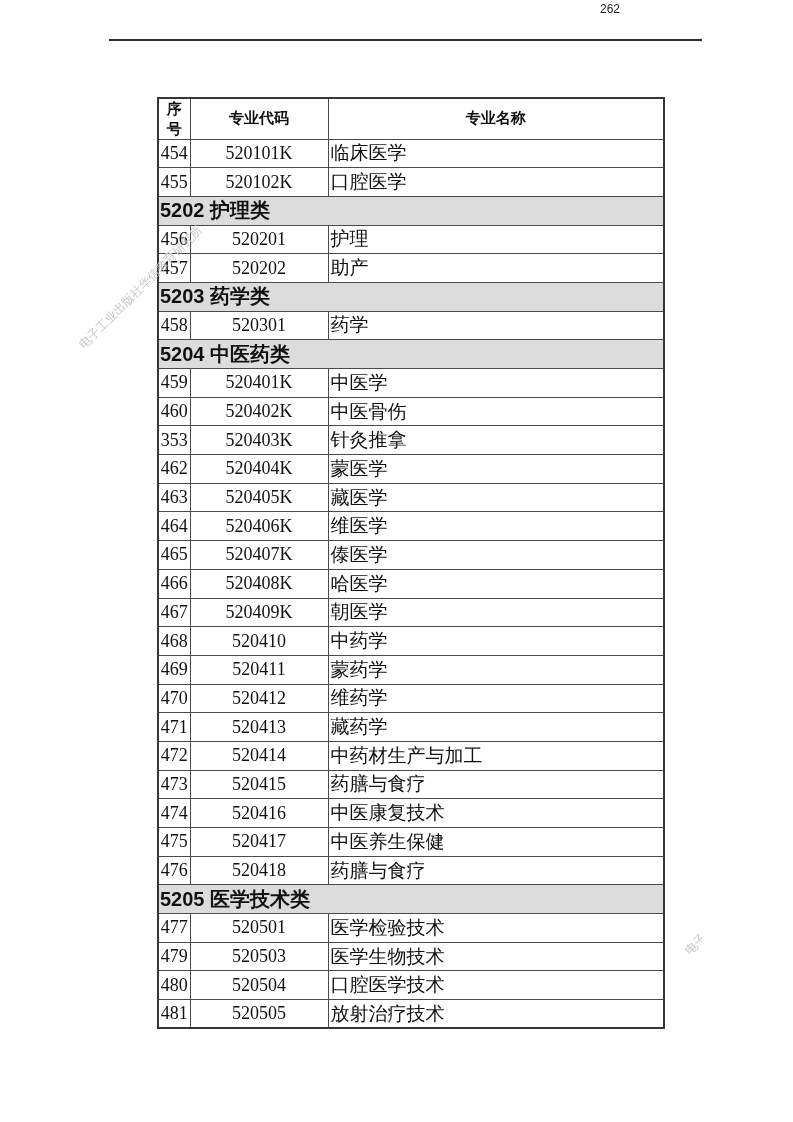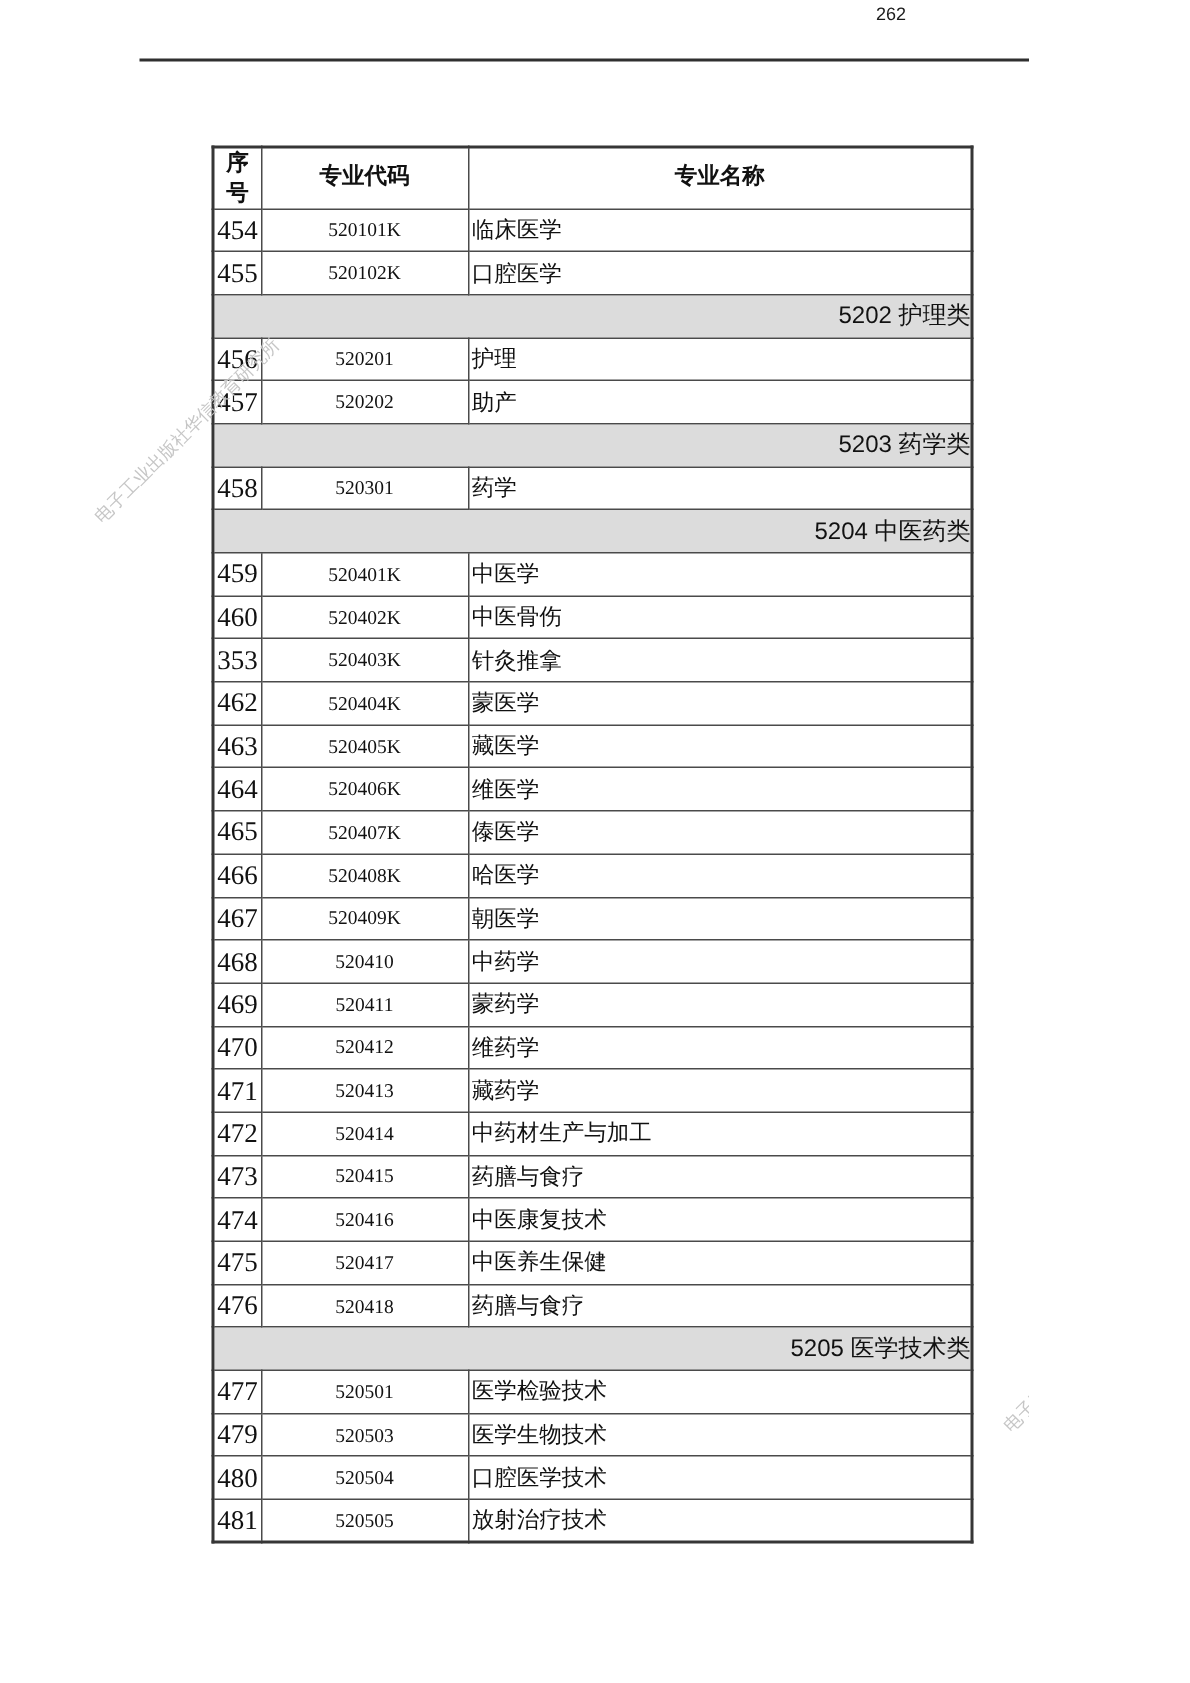--- a/index.html
+++ b/index.html
@@ -8,20 +8,21 @@
     background: #ffffff;
   }
   .page {
     position: relative;
     width: 686px;
     height: 1122px;
     background: #ffffff;
     overflow: hidden;
     font-family: "Liberation Sans", sans-serif;
     color: var(--text, #111111);
+    margin-left: 16px;
   }
   .page-number {
     position: absolute;
     top: 2px;
     right: 82px;
     font-size: 12px;
     font-family: "Liberation Sans", sans-serif;
     color: #1c1c1c;
   }
   .header-rule {
@@ -67,33 +68,33 @@
     word-break: break-all;
     line-height: 1.3;
   }
   td.seq {
     font-family: "Liberation Serif", serif;
     font-size: 18px;
     text-align: center;
   }
   td.code {
     font-family: "Liberation Serif", serif;
-    font-size: 13px;
+    font-size: 18px;
     text-align: center;
   }
   td.name {
-    font-size: 15px;
+    font-size: 19px;
     text-align: left;
     padding-left: 2px;
   }
   tr.section-row td {
     background: var(--section-bg, #dcdcdc);
-    font-weight: normal;
-    font-size: 16px;
-    text-align: right;
+    font-weight: bold;
+    font-size: 20px;
+    text-align: left;
     padding-left: 1px;
   }
   .watermark {
     position: absolute;
     width: 170px;
     text-align: center;
     white-space: nowrap;
     font-size: 12px;
     color: var(--watermark, #c6c6c6);
     transform: rotate(-45deg);

